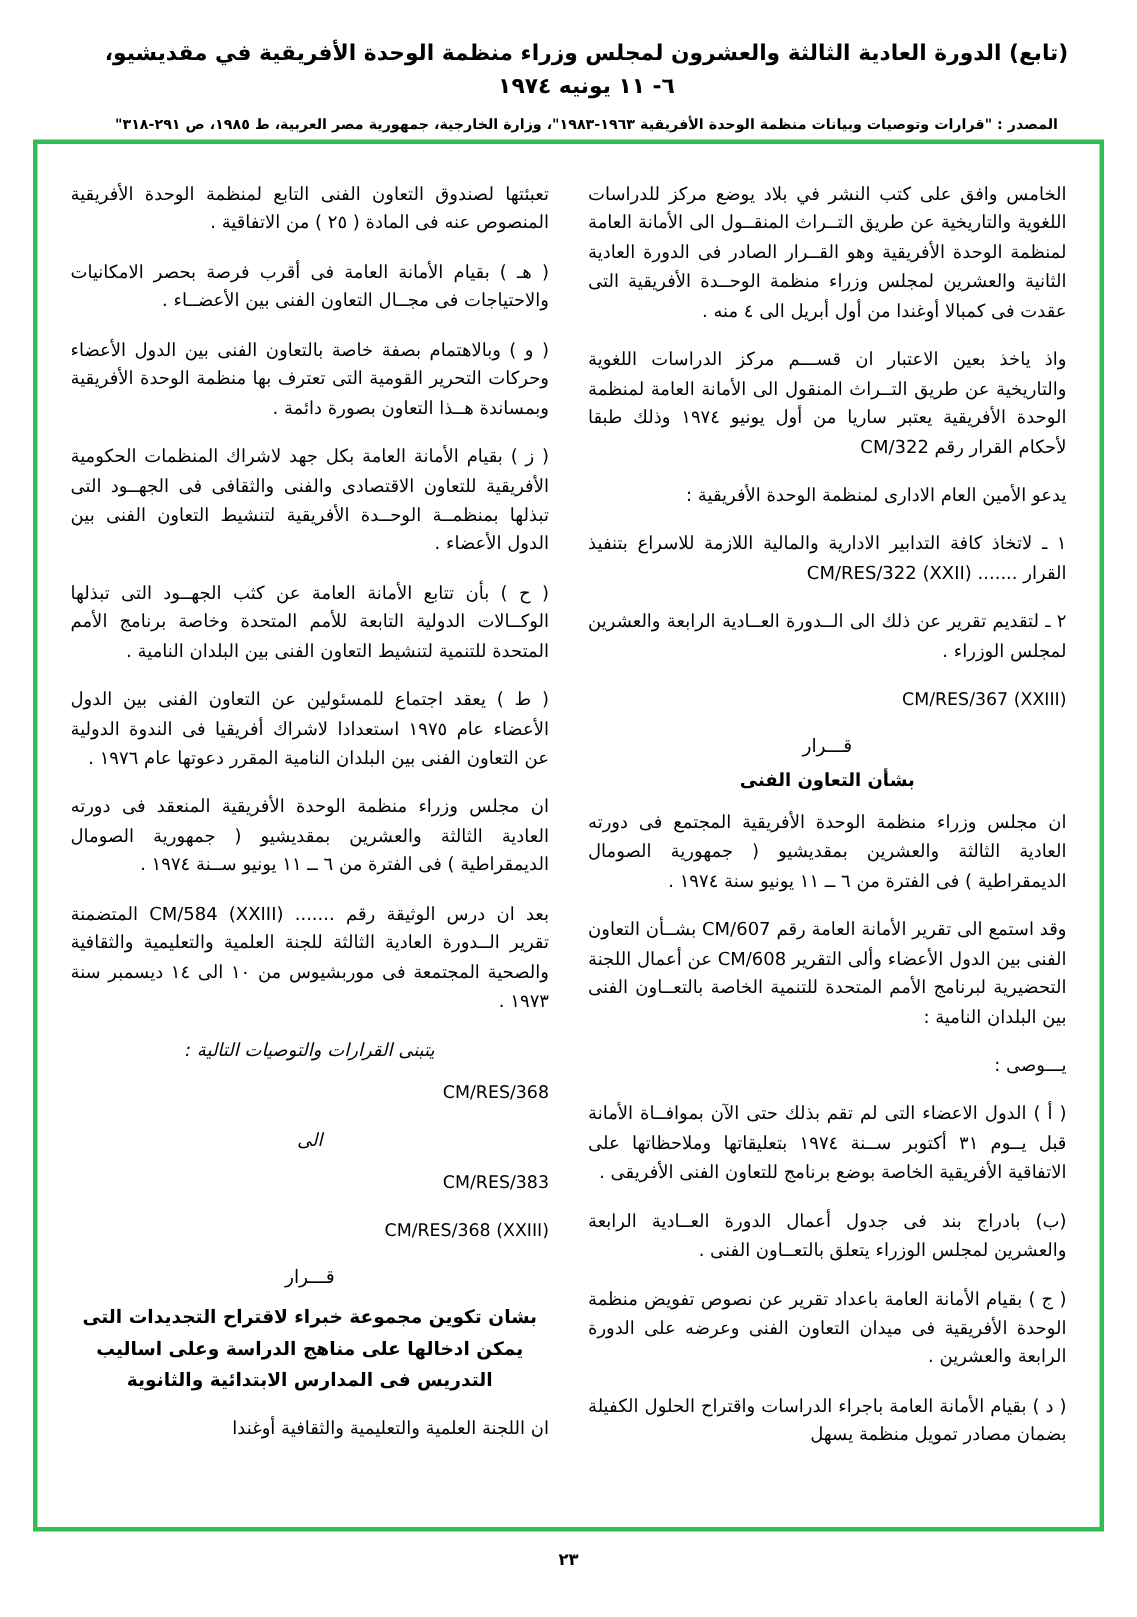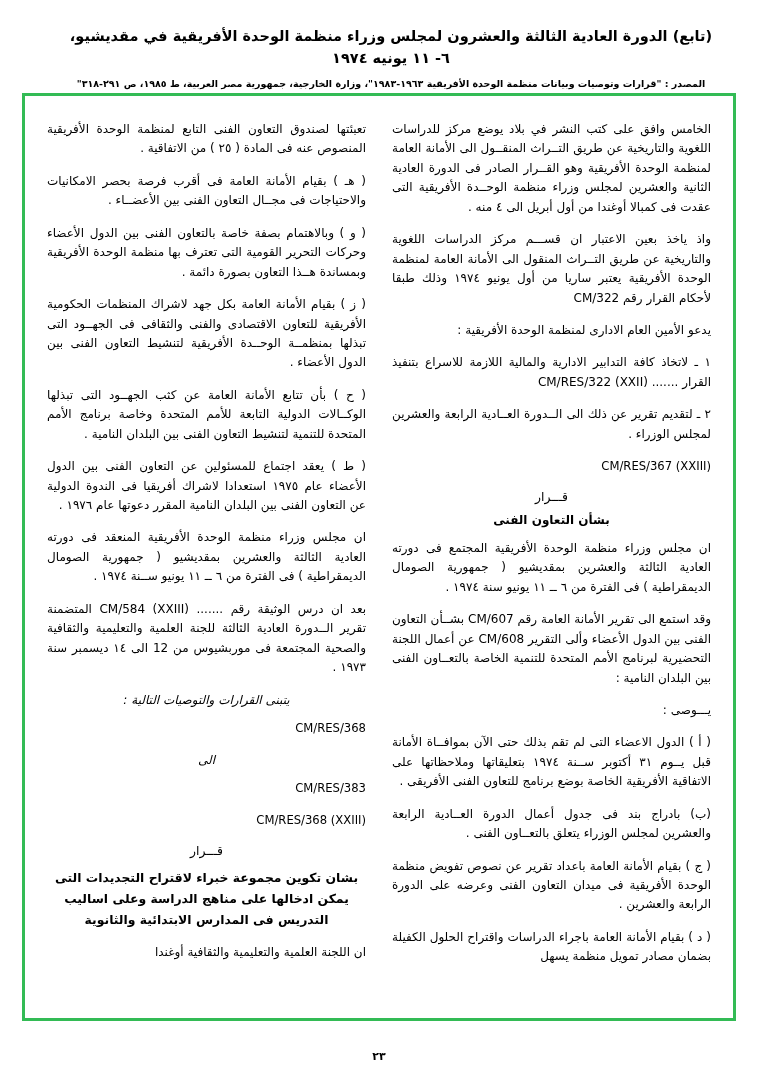--- a/index.html
+++ b/index.html
@@ -104,21 +104,21 @@
     text-align: center;
     font-weight: bold;
     font-size: 12.4px;
     line-height: 1.72;
     margin: 2px 0 12px 0;
   }
 
   
   .footer {
     position: absolute;
-    bottom: 15px;
+    bottom: 32px;
     left: 0;
     right: 0;
     text-align: center;
     font-size: 11px;
     font-weight: bold;
   }
 </style>
 </head>
 <body>
 
@@ -153,21 +153,21 @@
       </div>
 
       <div class="col">
         <p class="par">تعبئتها لصندوق التعاون الفنى التابع لمنظمة الوحدة الأفريقية المنصوص عنه فى المادة ( ٢٥ ) من الاتفاقية .</p>
         <p class="par">( هـ ) بقيام الأمانة العامة فى أقرب فرصة بحصر الامكانيات والاحتياجات فى مجــال التعاون الفنى بين الأعضــاء .</p>
         <p class="par">( و ) وبالاهتمام بصفة خاصة بالتعاون الفنى بين الدول الأعضاء وحركات التحرير القومية التى تعترف بها منظمة الوحدة الأفريقية وبمساندة هــذا التعاون بصورة دائمة .</p>
         <p class="par">( ز ) بقيام الأمانة العامة بكل جهد لاشراك المنظمات الحكومية الأفريقية للتعاون الاقتصادى والفنى والثقافى فى الجهــود التى تبذلها بمنظمــة الوحــدة الأفريقية لتنشيط التعاون الفنى بين الدول الأعضاء .</p>
         <p class="par">( ح ) بأن تتابع الأمانة العامة عن كثب الجهــود التى تبذلها الوكــالات الدولية التابعة للأمم المتحدة وخاصة برنامج الأمم المتحدة للتنمية لتنشيط التعاون الفنى بين البلدان النامية .</p>
         <p class="par">( ط ) يعقد اجتماع للمسئولين عن التعاون الفنى بين الدول الأعضاء عام ١٩٧٥ استعدادا لاشراك أفريقيا فى الندوة الدولية عن التعاون الفنى بين البلدان النامية المقرر دعوتها عام ١٩٧٦ .</p>
         <p class="par">ان مجلس وزراء منظمة الوحدة الأفريقية المنعقد فى دورته العادية الثالثة والعشرين بمقديشيو ( جمهورية الصومال الديمقراطية ) فى الفترة من ٦ ــ ١١ يونيو ســنة ١٩٧٤ .</p>
-        <p class="par">بعد ان درس الوثيقة رقم ....... CM/584 (XXIII) المتضمنة تقرير الــدورة العادية الثالثة للجنة العلمية والتعليمية والثقافية والصحية المجتمعة فى موربشيوس من 12 الى ١٤ ديسمبر سنة ١٩٧٣ .</p>
+        <p class="par">بعد ان درس الوثيقة رقم ....... CM/584 (XXIII) المتضمنة تقرير الــدورة العادية الثالثة للجنة العلمية والتعليمية والثقافية والصحية المجتمعة فى موربشيوس من ١٠ الى ١٤ ديسمبر سنة ١٩٧٣ .</p>
 
         <p class="par center tight">يتبنى القرارات والتوصيات التالية :</p>
 
         <p class="code">CM/RES/368</p>
         <p class="par center tight">الى</p>
         <p class="code">CM/RES/383</p>
         <p class="code">CM/RES/368 (XXIII)</p>
 
         <div class="heading">قـــرار</div>
         <div class="decision-title">بشان تكوين مجموعة خبراء لاقتراح التجديدات التى يمكن ادخالها على مناهج الدراسة وعلى اساليب التدريس فى المدارس الابتدائية والثانوية</div>

